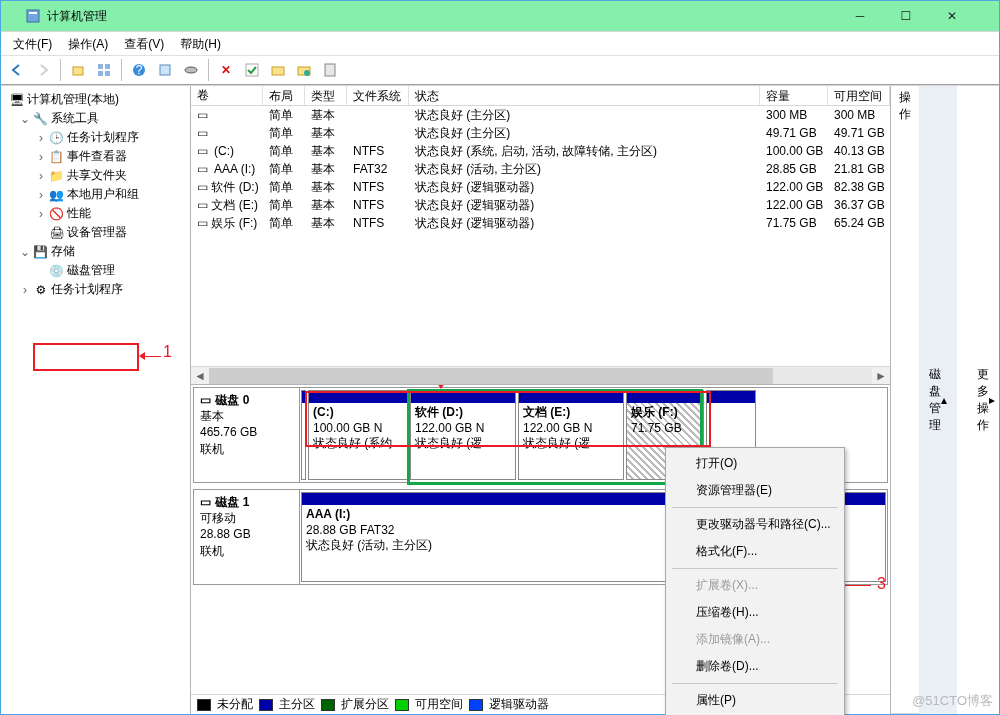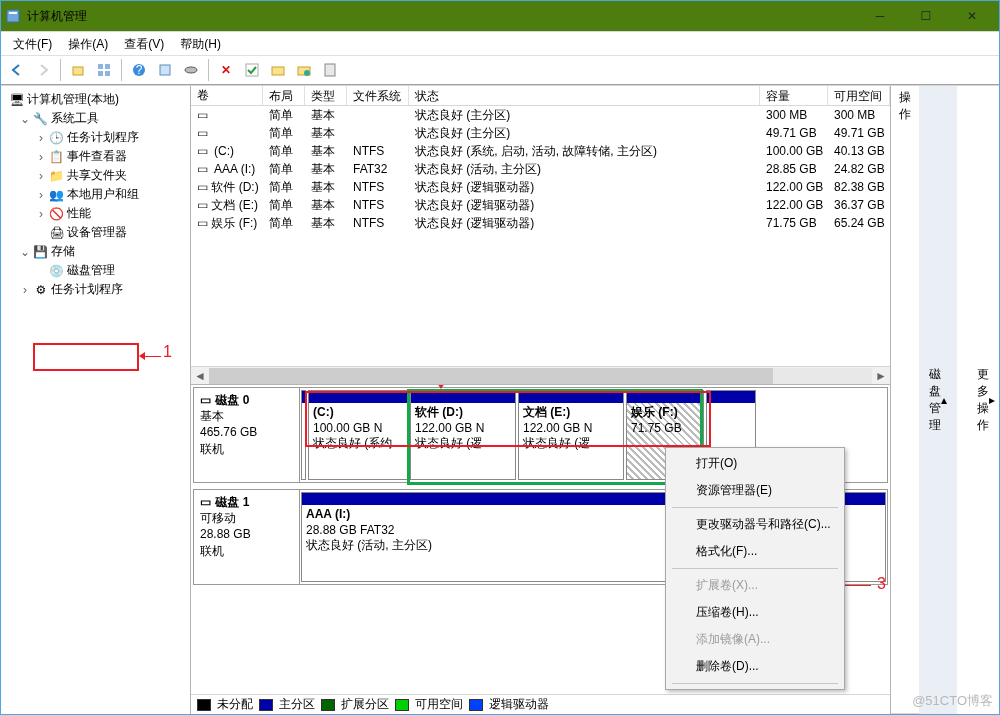--- a/index.html
+++ b/index.html
@@ -1,18 +1,18 @@
 <!DOCTYPE html>
 <html><head>
 <meta charset="utf-8">
 <style>
 * { box-sizing: border-box; font-family: "Microsoft YaHei", "Segoe UI", Tahoma, sans-serif; font-size: 12px; }
 body { margin: 0; background: #fff; }
 .window { width: 1000px; height: 715px; border: 1px solid #4ba7e5; display: flex; flex-direction: column; position: relative; }
-.titlebar { height: 30px; background: #4d7c0f; display: flex; align-items: center; padding: 0 4px; }
+.titlebar { height: 30px; background: #86efac; display: flex; align-items: center; padding: 0 24px; }
 .titlebar .ico { width: 16px; height: 16px; margin-right: 6px; display:inline-flex;align-items:center;justify-content:center; }
 .titlebar .title { flex: 1; }
 .winbtns { display: flex; }
 .winbtn { width: 46px; height: 30px; display: flex; align-items: center; justify-content: center; color:#222; }
 .menubar { height: 24px; display: flex; align-items: flex-end; border-top:1px solid #d7d7d7; padding: 0 4px; }
 .menubar span { padding: 2px 8px; }
 .toolbar { height: 30px; display: flex; align-items: center; padding: 0 4px; border-top:1px solid #e0e0e0; border-bottom:1px solid #a0a0a0; gap:2px;}
 .tbtn { width: 24px; height: 24px; display:flex; align-items:center; justify-content:center; }
 .tsep { width:1px; height:22px; background:#c0c0c0; margin:0 3px; }
 .body { flex:1; display:flex; border-top:1px solid #d7d7d7; min-height:0; }
@@ -270,21 +270,21 @@
           <div class="row">
             <div class="c-vol">
               <span style="width:14px;display:inline-block">▭</span>
               <span>AAA (I:)</span>
             </div>
             <div class="c-lay">简单</div>
             <div class="c-typ">基本</div>
             <div class="c-fs">FAT32</div>
             <div class="c-st">状态良好 (活动, 主分区)</div>
             <div class="c-cap">28.85 GB</div>
-            <div class="c-free">24.82 GB</div>
+            <div class="c-free">21.81 GB</div>
           </div>
           <div class="row">
             <div class="c-vol">
               <span style="width:14px;display:inline-block">▭</span>
               <span>软件 (D:)</span>
             </div>
             <div class="c-lay">简单</div>
             <div class="c-typ">基本</div>
             <div class="c-fs">NTFS</div>
             <div class="c-st">状态良好 (逻辑驱动器)</div>
@@ -418,20 +418,21 @@
     <div class="mi">资源管理器(E)</div>
     <div class="msep"></div>
     <div class="mi">更改驱动器号和路径(C)...</div>
     <div class="mi">格式化(F)...</div>
     <div class="msep"></div>
     <div class="mi disabled">扩展卷(X)...</div>
     <div class="mi">压缩卷(H)...</div>
     <div class="mi disabled">添加镜像(A)...</div>
     <div class="mi">删除卷(D)...</div>
     <div class="msep"></div>
+    <div class="mi">属性(P)</div>
 
   </div>
   <div class="redbox" style="left:672px; top:572px; width:138px; height:24px;"></div>
   <span class="redtxt" style="left:876px; top:574px; font-size:16px;">3</span>
   <div class="arrowline" style="left:814px; top:584px; width:56px; height:1px;"></div>
   <div class="arrowhead" style="left:810px; top:580px; border-top:4px solid transparent; border-bottom:4px solid transparent; border-right:6px solid #ec1c24;"></div>
 
   <div class="watermark">@51CTO博客</div>
 </div>
 

